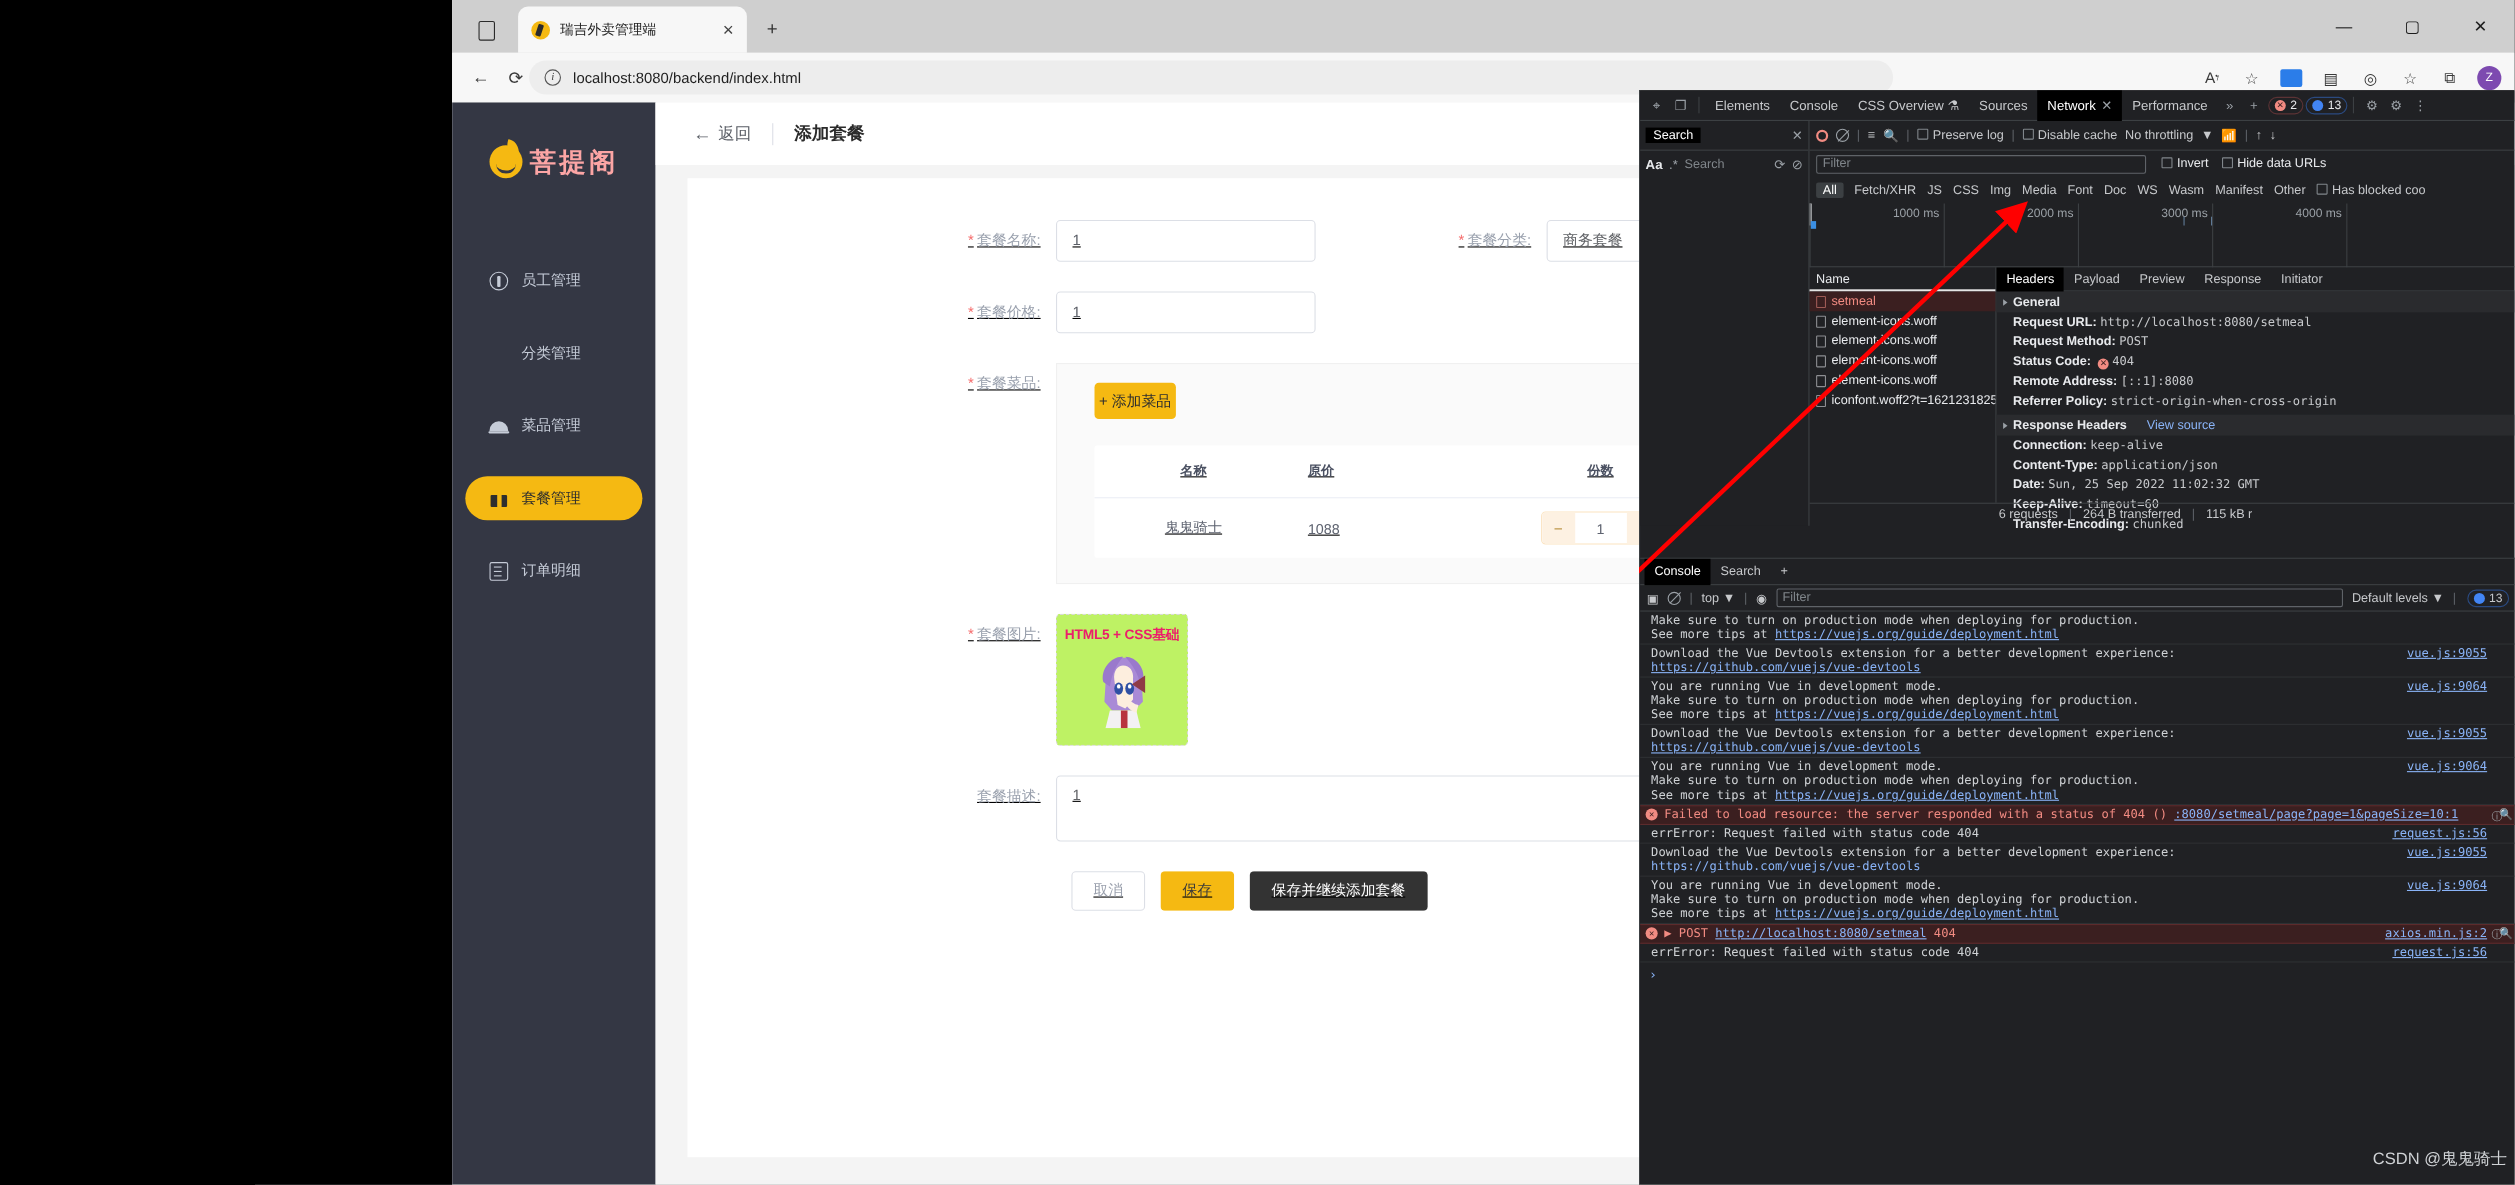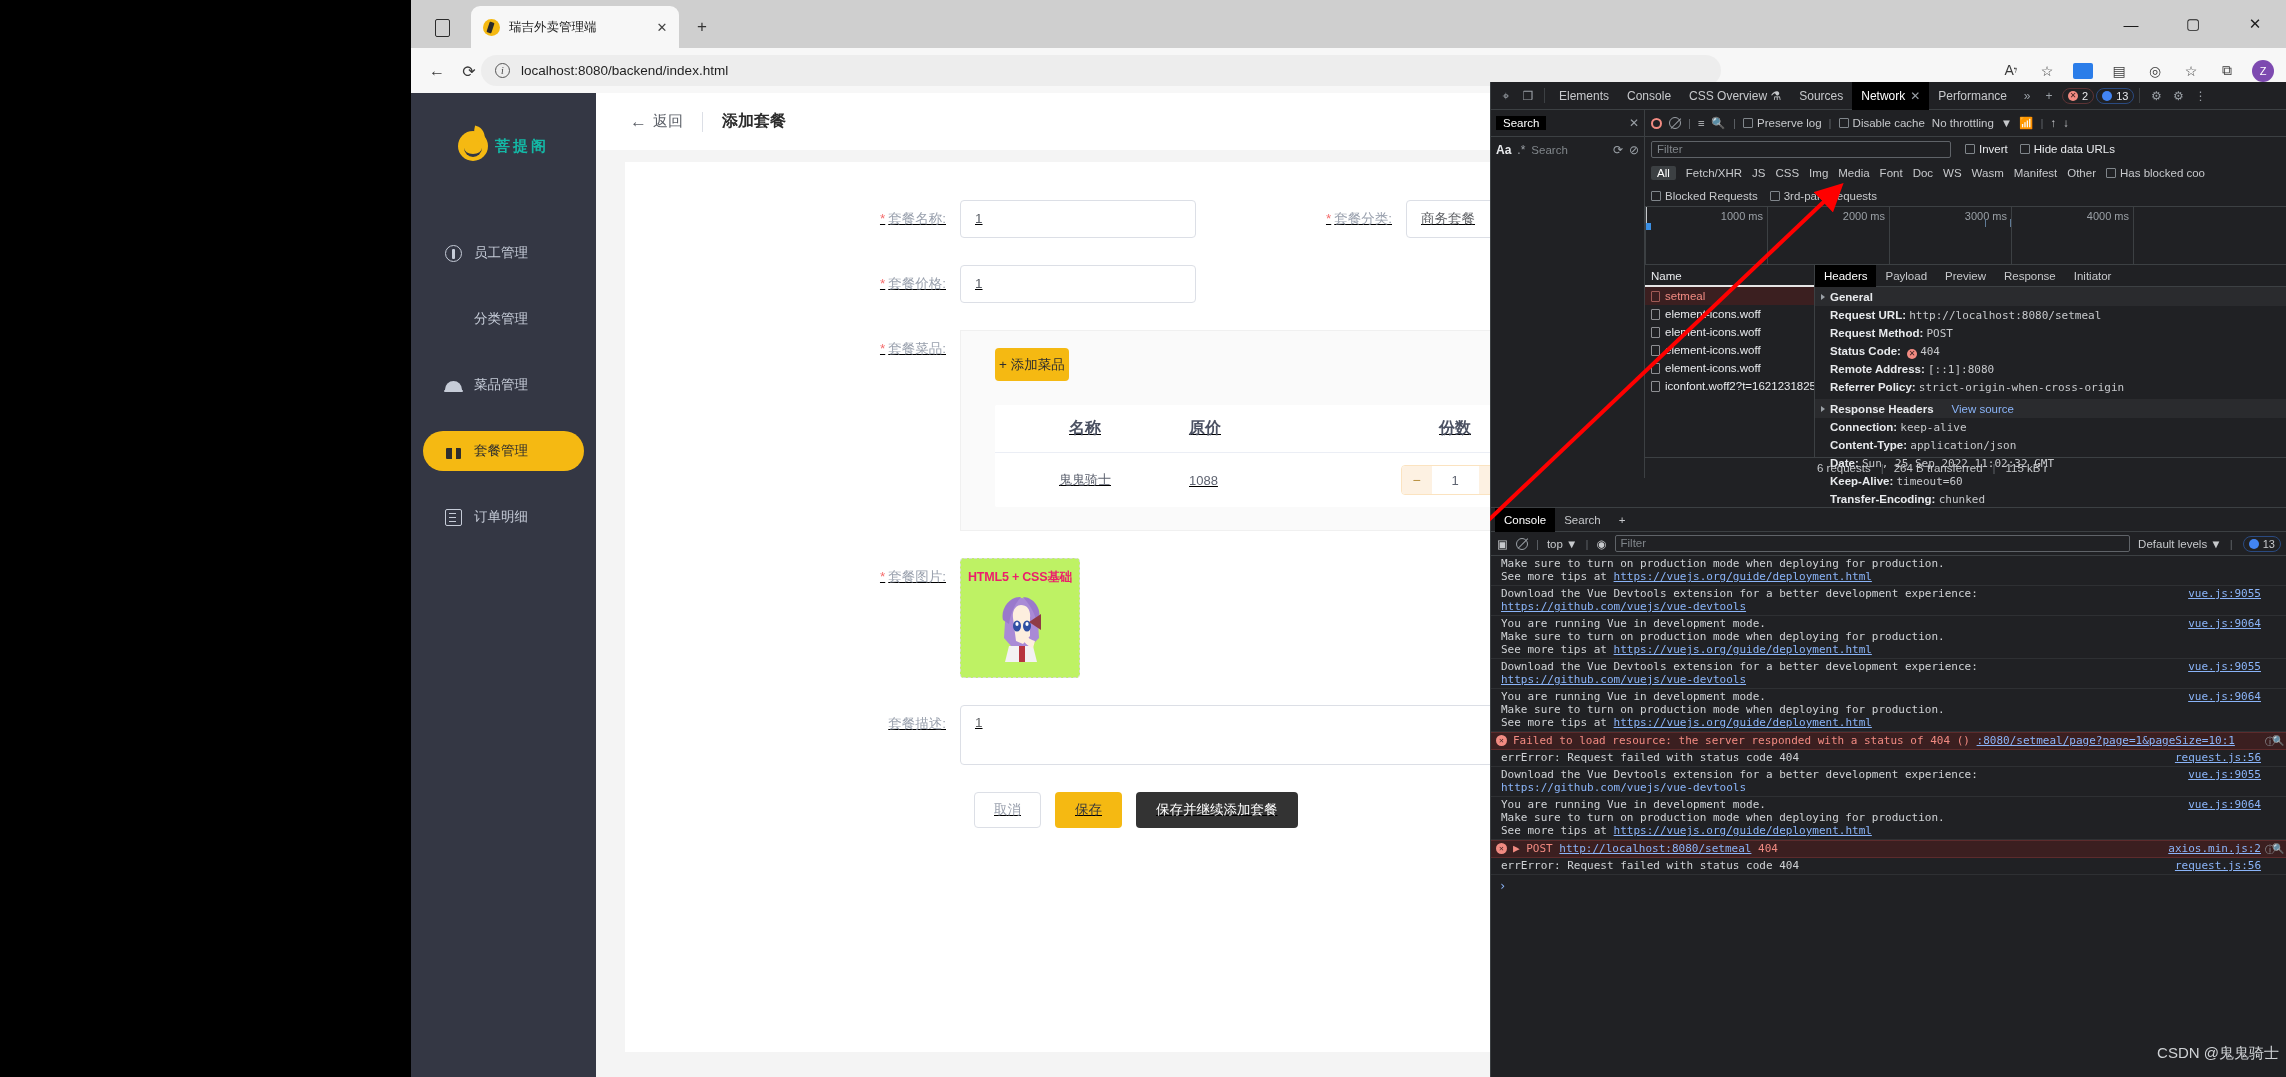--- a/index.html
+++ b/index.html
@@ -53,21 +53,21 @@
   
   .page { position:absolute; left:0; top:93px; width:1875px; height:984px; background:#f4f4f4; overflow:hidden; }
 
   .sidebar { position:absolute; left:0; top:0; width:185px; height:984px; background:#343744; }
   .brand { display:flex; align-items:center; justify-content:center; margin-top:38px; }
   .brand .logo { width:30px; height:30px; border-radius:50%; background:#f5b912; position:relative; flex:none;}
   .brand .logo::before { content:""; position:absolute; left:6px; top:14px; width:18px; height:9px;
                          border-bottom:3px solid #343744; border-radius:0 0 10px 10px; }
   .brand .logo::after { content:""; position:absolute; left:15px; top:-4px; width:13px; height:15px;
                         background:#f5b912; border-radius:0 90% 0 90%; transform:rotate(15deg); }
-  .brand .btext { margin-left:7px; color:#14b8a6; font-size:15px; letter-spacing:3px; font-weight:bold; }
+  .brand .btext { margin-left:7px; color:#fca5a5; font-size:24px; letter-spacing:3px; font-weight:bold; }
 
   .menu { margin-top:72px; }
   .menu-item { height:40px; margin:0 12px 26px 12px; border-radius:20px; display:flex; align-items:center;
                padding-left:22px; color:#c6ccd8; font-size:13.5px; }
   .menu-item .mi { width:17px; height:17px; margin-right:12px; flex:none; position:relative;
                    display:flex; align-items:center; justify-content:center; }
   .menu-item.active { background:#f5b912; color:#2e2e2e; }
 
   .ico-staff { border:1.6px solid currentColor; border-radius:50%; }
   .ico-staff::after { content:""; position:absolute; left:50%; top:3px; margin-left:-1.3px;
@@ -104,21 +104,21 @@
             padding:0 14px; font-size:13.5px; color:#5a5e66; line-height:36px; }
 
   .select { width:236px; height:38px; border:1px solid #dcdfe6; border-radius:4px; background:#fff;
             padding:0 14px; font-size:13.5px; color:#606266; line-height:36px; position:relative; }
 
   .dish-box { width:1045px; background:#fafafa; border:1px solid #f0f0f0; padding:17px 0 23px 0; }
   .addbtn { margin-left:34px; background:#f5b912; color:#2e2e2e; border:none; border-radius:4px;
             height:33px; padding:0 4px; font-size:13.5px; font-family:inherit; }
   .dtable { margin:24px 34px 0 34px; background:#fff; border-radius:2px; }
   .dtable .thr { display:flex; height:48px; align-items:center; border-bottom:1px solid #ebeef5;
-                 font-size:16px; font-weight:bold; color:#4b5162; }
+                 font-size:12px; font-weight:bold; color:#4b5162; }
   .dtable .tr { display:flex; height:54px; align-items:center; font-size:13px; color:#5e6370; }
   .c1 { width:180px; text-align:center; }
   .c2 { width:130px; text-align:left; padding-left:14px; }
   .c3 { width:300px; text-align:center; }
   .stepper { display:inline-flex; align-items:center; border:1px solid #fbe3c0; border-radius:4px;
              overflow:hidden; height:30px; }
   .stepper .sb { width:30px; height:30px; background:#fdf1e2; color:#b8903f; display:flex;
                  align-items:center; justify-content:center; font-size:14px; }
   .stepper .sv { width:47px; text-align:center; font-size:13px; color:#5e6370; }
 
@@ -513,24 +513,20 @@
           <span>Media</span>
           <span>Font</span>
           <span>Doc</span>
           <span>WS</span>
           <span>Wasm</span>
           <span>Manifest</span>
           <span>Other</span>
           <span><i class="cb"></i><span>Has blocked coo</span></span>
         </div>
 
-        <div class="net-types2">
-          <span><i class="cb"></i><span>Blocked Requests</span></span>
-          <span><i class="cb"></i><span>3rd-party requests</span></span>
-        </div>
 
         <div class="overview">
           <div class="ov-cursor"></div>
           <div class="ov-bar"></div>
           <div class="ov-tick" style="left:0px;width:122px">
               <span>1000 ms</span>
             </div>
           <div class="ov-tick" style="left:122px;width:122px">
               <span>2000 ms</span>
             </div>

